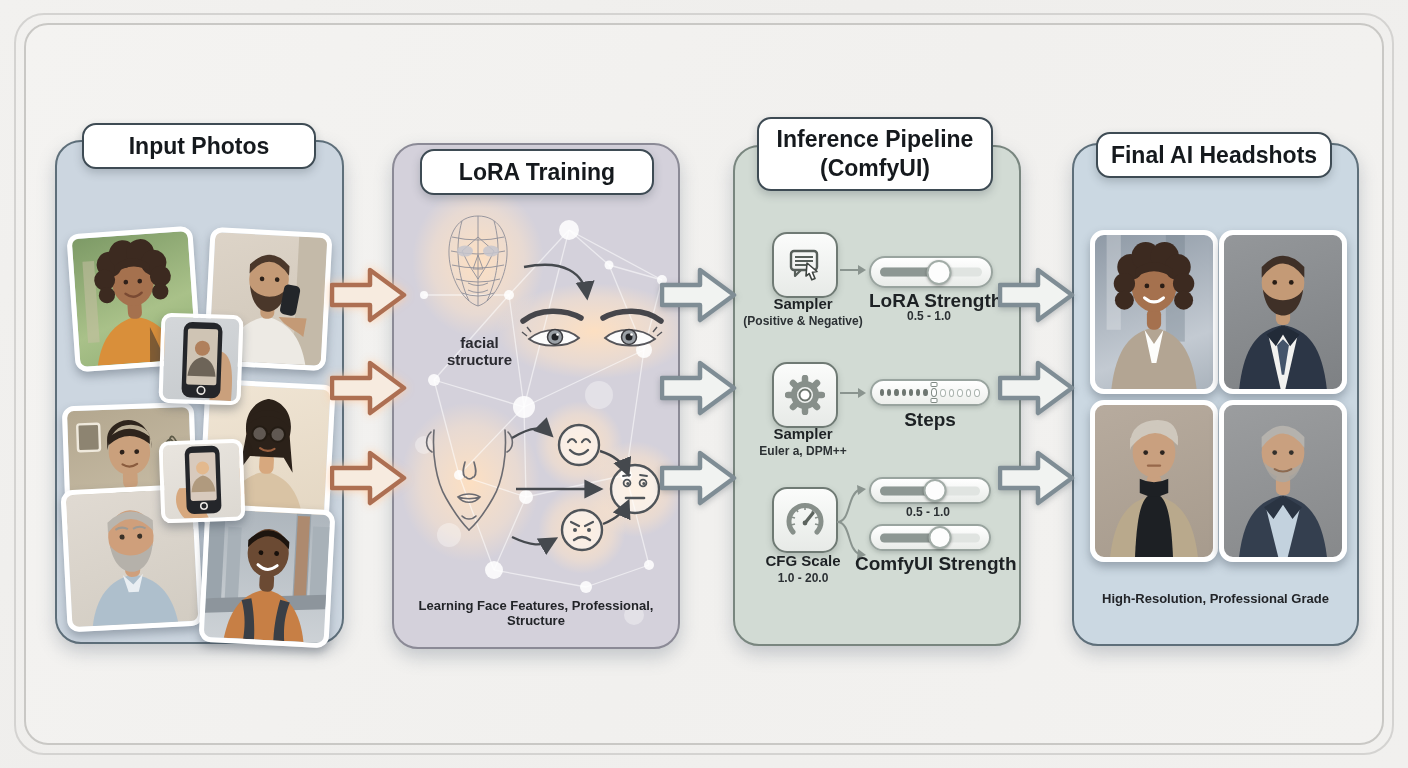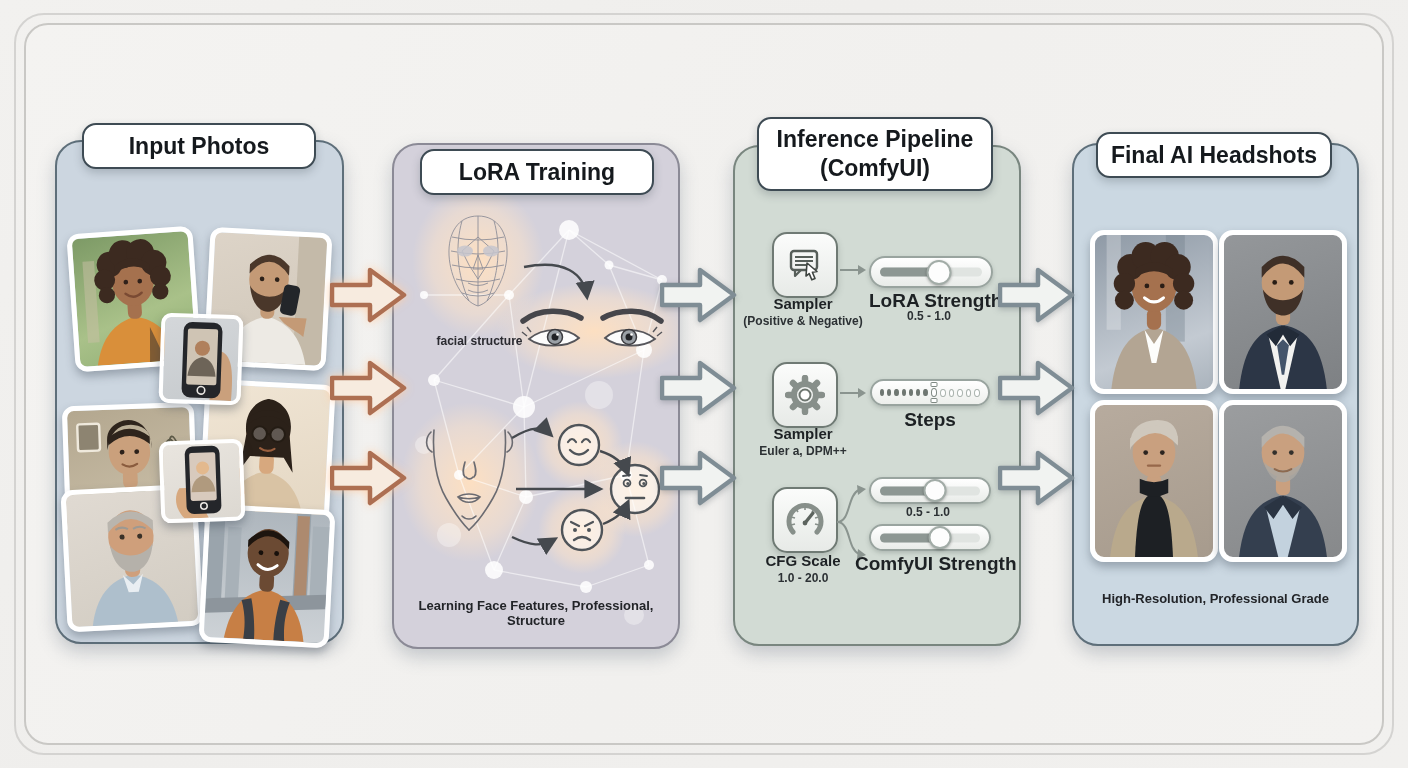--- a/index.html
+++ b/index.html
@@ -15,21 +15,21 @@
   .title-card .t{font-size:23px;font-weight:700;color:#15191d;line-height:1.25;white-space:nowrap;}
   .flow-arrow{position:absolute;width:78px;height:60px;z-index:6;}
   .flow-arrow.copper{filter:drop-shadow(0 0 5px rgba(255,205,165,.9));}
   .flow-arrow.gray{filter:drop-shadow(0 2px 3px rgba(60,70,80,.3));}
   
   .photo{position:absolute;border:5px solid #fff;border-radius:12px;box-shadow:0 5px 10px rgba(50,60,75,.35);overflow:hidden;}
   .photo svg{display:block;width:100%;height:100%;}
   .upload-wrap{position:absolute;left:0;right:0;top:24px;text-align:center;z-index:2;}
   .upload-label{font-size:9px;font-weight:700;letter-spacing:1.5px;color:#3e4c57;margin-top:1px;}
   
-  .lora-label{position:absolute;font-size:12px;font-weight:700;color:#2a2a30;z-index:4;}
+  .lora-label{position:absolute;font-size:15px;font-weight:700;color:#2a2a30;z-index:4;}
   .panel-caption{position:absolute;left:0;right:0;text-align:center;font-size:13px;font-weight:700;color:#222428;z-index:4;}
   
   .icon-box{position:absolute;width:62px;height:62px;border:2px solid #6f7a74;border-radius:15px;background:linear-gradient(180deg,#fbfcfb,#e7eae7);box-shadow:0 3px 6px rgba(70,85,78,.25);display:flex;align-items:center;justify-content:center;}
   .io-label{position:absolute;text-align:center;font-weight:700;color:#1d2124;font-size:15px;white-space:nowrap;}
   .io-sub{position:absolute;text-align:center;font-weight:700;color:#2c3134;font-size:12px;white-space:nowrap;}
   .ctl-label{position:absolute;text-align:center;font-weight:700;color:#1d2124;font-size:19px;white-space:nowrap;}
   .ctl-range{position:absolute;text-align:center;font-weight:700;color:#2c3134;font-size:12px;white-space:nowrap;}
   .slider{position:absolute;height:28px;border:2px solid #99a49f;border-radius:16px;background:linear-gradient(180deg,#ffffff,#e9ece9);box-shadow:0 2px 4px rgba(70,85,78,.25);}
   .slider-track{position:absolute;left:9px;right:9px;top:50%;height:9px;transform:translateY(-50%);background:#e0e4e1;border-radius:5px;}
   .slider-fill{position:absolute;left:0;top:0;bottom:0;background:#8d9793;border-radius:5px;}

